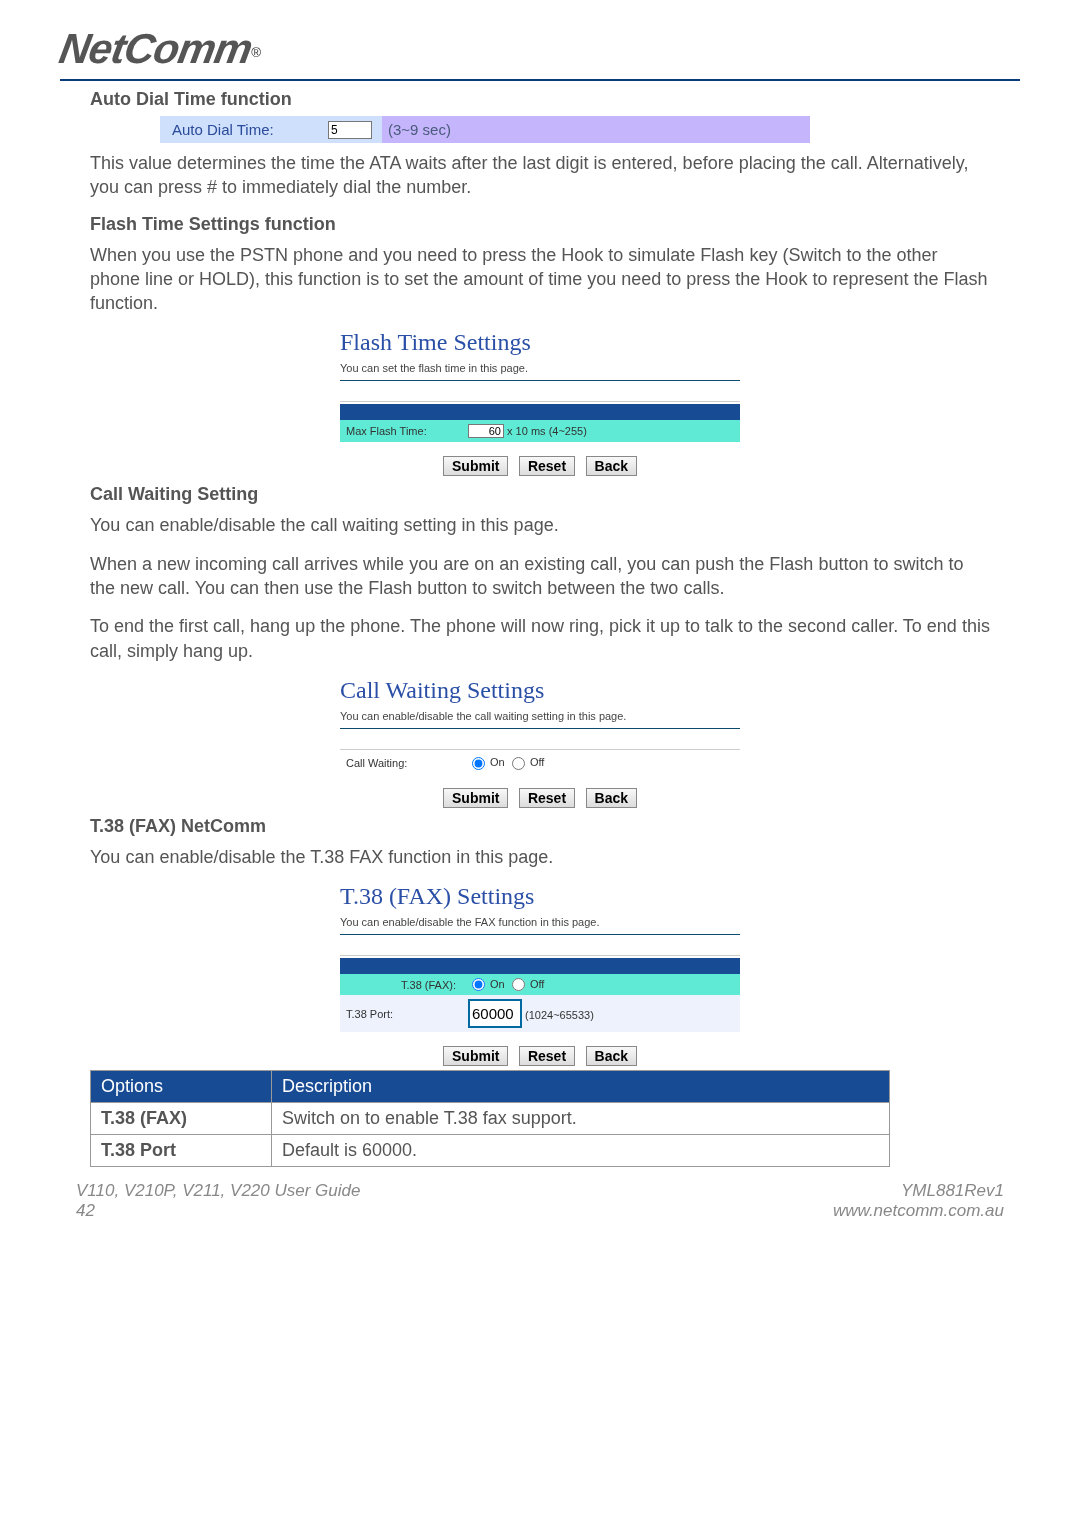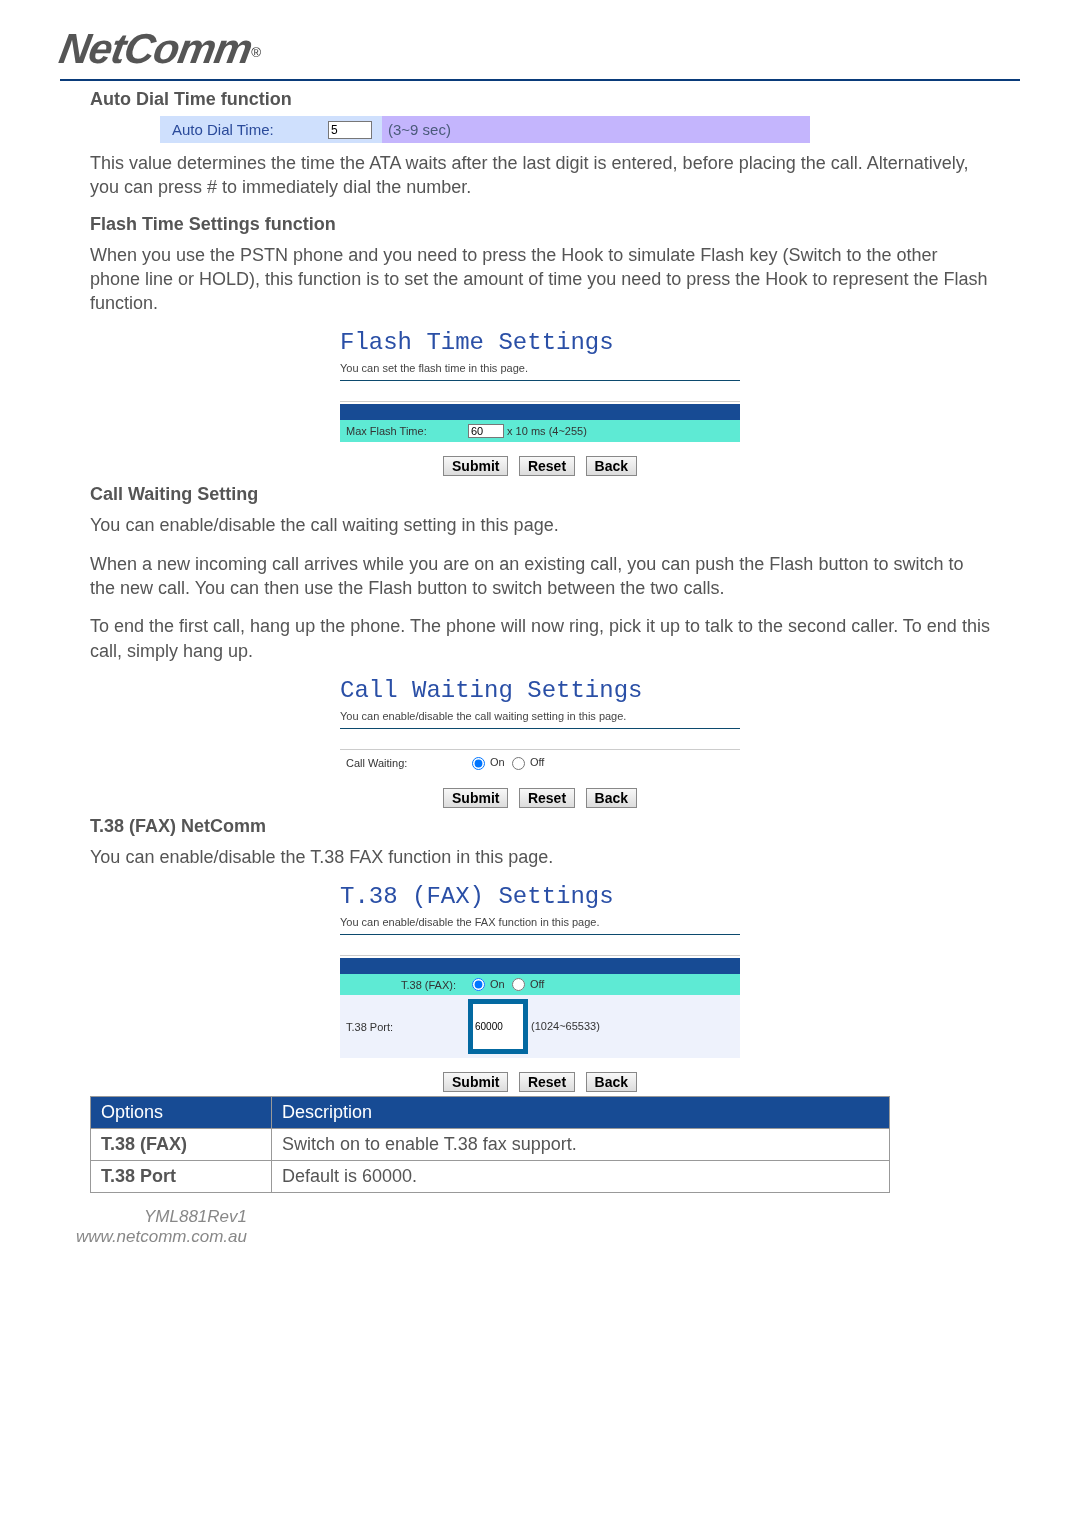--- a/index.html
+++ b/index.html
@@ -70,21 +70,21 @@
   .sbox {
     font-family: Tahoma, sans-serif;
     font-size: 12px;
     border: 1px solid #777;
     padding: 1px 2px;
     width: 38px;
     background: #fff;
   }
   .panel-title {
     color: #2a4fa6;
-    font-family: Liberation Mono, monospace;
+    font-family: Liberation Serif, serif;
     font-size: 24px;
     margin: 0 0 6px 0;
   }
   .panel-sub {
     font-family: Tahoma, Arial, sans-serif;
     font-size: 11px;
     color: #444;
     border-bottom: 1px solid #0c4a6e;
     padding-bottom: 6px;
     margin-bottom: 14px;
@@ -164,26 +164,27 @@
   }
   .footer .right { text-align: right; }
   input[type=radio] { margin: 0 2px 0 4px; vertical-align: middle; }
   .small-input {
     font-family: Tahoma, sans-serif;
     font-size: 11px;
     border: 1px solid #777;
     padding: 0 2px;
     width: 30px;
     background: #fff;
+    text-align: right;
   }
   .med-input {
     font-family: Tahoma, sans-serif;
-    font-size: 10px;
-    border: 5px solid #0369a1;
-    padding: 17px 2px;
+    font-size: 15px;
+    border: 2px solid #0369a1;
+    padding: 4px 2px;
     width: 46px;
     background: #fff;
   }
 </style>
 </head>
 <body>
 
 <div class="page">
 
   <div>
@@ -314,19 +315,23 @@
       <td>Switch on to enable T.38 fax support.</td>
     </tr>
     <tr>
       <td class="label">T.38 Port</td>
       <td>Default is 60000.</td>
     </tr>
   </tbody>
     </table>
 
   <div class="footer">
+    <div>
+      <div>V110, V210P, V211, V220 User Guide</div>
+      <div>42</div>
+    </div>
     <div class="right">
       <div>YML881Rev1</div>
       <div>www.netcomm.com.au</div>
     </div>
   </div>
 
 </div>
 
 </body></html>

